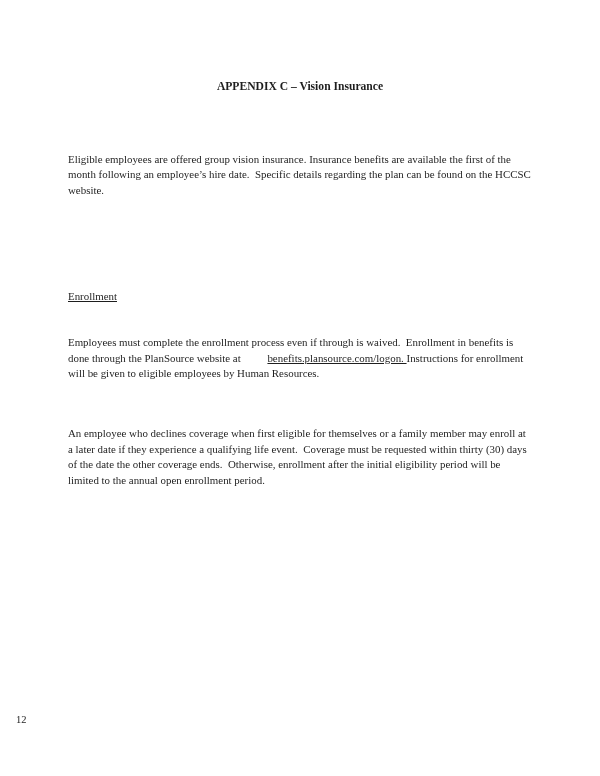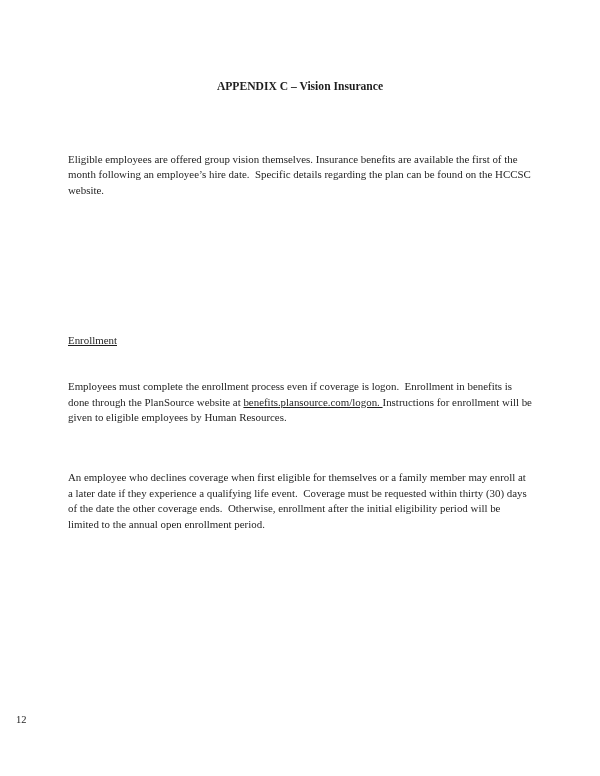--- a/index.html
+++ b/index.html
@@ -30,48 +30,48 @@
     font-weight: 700;
     font-size: 11.6px;
     margin: 0 0 11px 0;
     white-space: normal;
   }
   p {
     margin: 0 0 14px 0;
   }
   .heading {
     text-decoration: underline;
-    margin-top: 44px;
   }
   .u {
     text-decoration: underline;
+    margin-left: 24px;
   }
   .page-number {
     position: absolute;
     top: 712px;
     left: 16px;
     width: 100%;
     text-align: left;
     font-size: 10.5px;
     line-height: 15px;
   }
 </style>
 </head>
 <body>
 
 <div class="page">
   <div class="content">
 
     <div class="title">APPENDIX C – Vision Insurance</div>
 
-    <p>Eligible employees are offered group vision themselves. Insurance benefits are available the first of the month following an employee’s hire date.  Specific details regarding the plan can be found on the HCCSC website.</p>
+    <p>Eligible employees are offered group vision insurance. Insurance benefits are available the first of the month following an employee’s hire date.  Specific details regarding the plan can be found on the HCCSC website.</p>
 
     <div class="section">
       <div class="heading">Enrollment</div>
-      <p><span>Employees must complete the enrollment process even if coverage is logon.  Enrollment in benefits is done through the PlanSource website at </span><span class="u">benefits.plansource.com/logon. </span><span>Instructions for enrollment will be given to eligible employees by Human Resources.</span></p>
+      <p><span>Employees must complete the enrollment process even if through is waived.  Enrollment in benefits is done through the PlanSource website at </span><span class="u">benefits.plansource.com/logon. </span><span>Instructions for enrollment will be given to eligible employees by Human Resources.</span></p>
       <p>An employee who declines coverage when first eligible for themselves or a family member may enroll at a later date if they experience a qualifying life event.  Coverage must be requested within thirty (30) days of the date the other coverage ends.  Otherwise, enrollment after the initial eligibility period will be limited to the annual open enrollment period.</p>
     </div>
 
     <div class="section">
     </div>
 
     <div class="section">
       
       
     </div>

